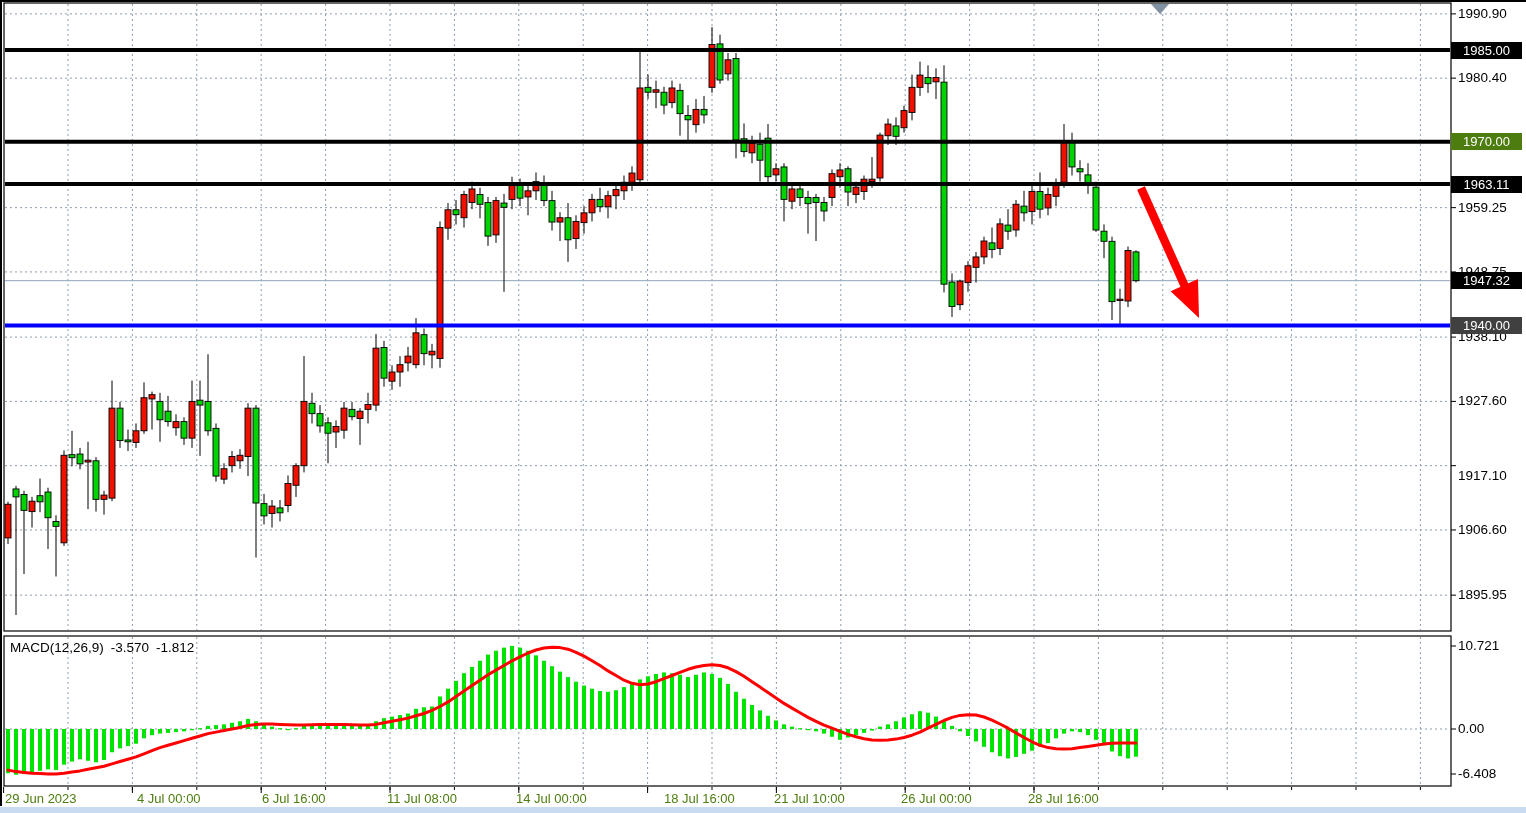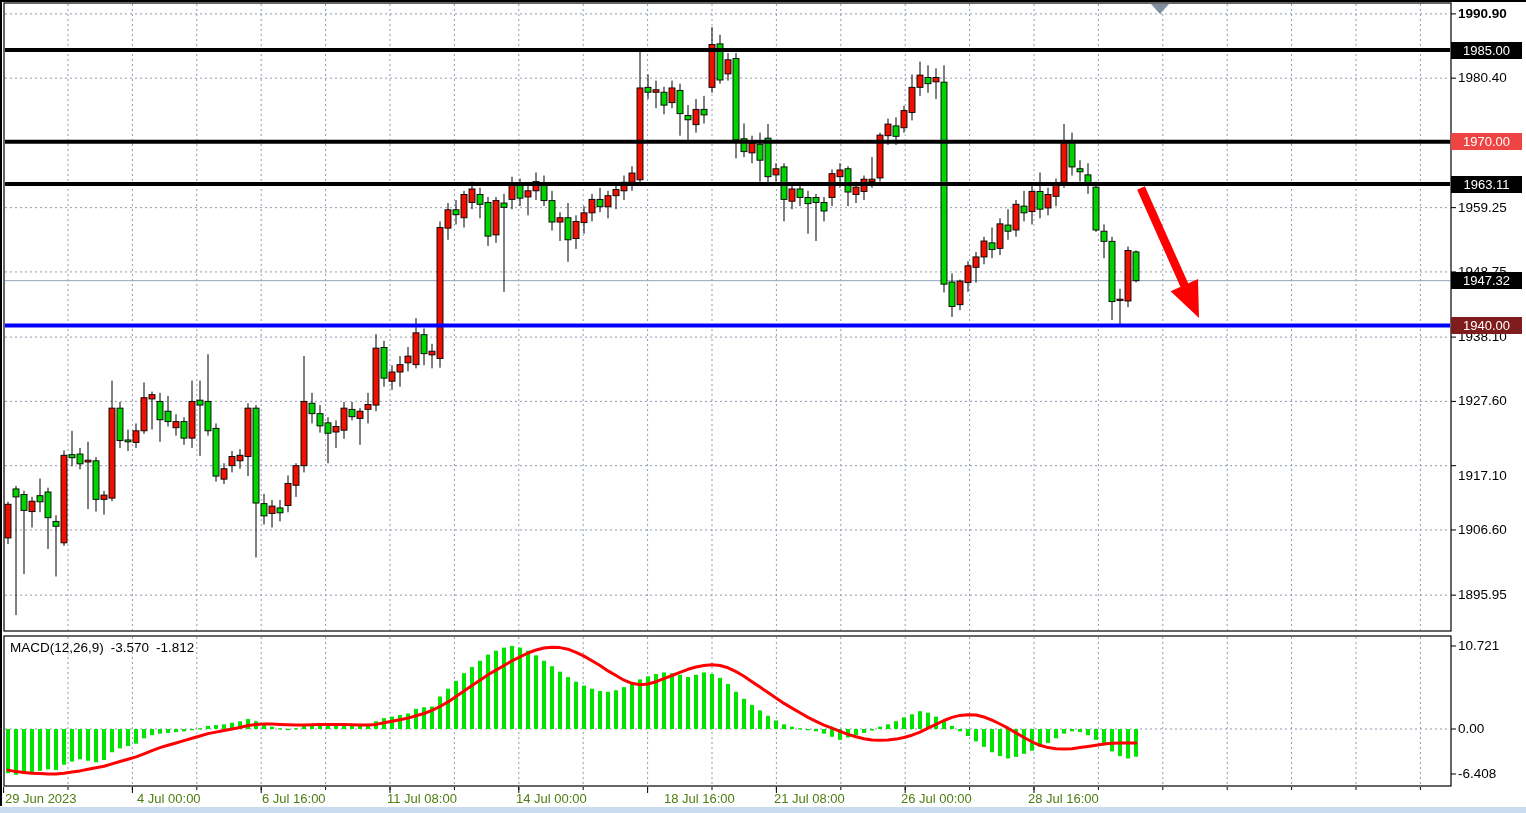--- a/index.html
+++ b/index.html
@@ -580,45 +580,45 @@
 
   <div class="macd-label">
     <span>MACD(12,26,9)</span><span class="v">-3.570</span><span class="v">-1.812</span>
   </div>
 
   <div class="mscale" id="mscale-max" style="top:638px;">10.721</div>
   <div class="mscale" id="mscale-zero" style="top:721px;">0.00</div>
   <div class="mscale" id="mscale-min" style="top:766px;">-6.408</div>
 
   <div id="ylabels">
-      <div class="ylab" style="top: 5.8802px; font-weight: bold;">1990.90</div>
+      <div class="ylab" style="top: 5.8802px;">1990.90</div>
       <div class="ylab" style="top: 70.1612px;">1980.40</div>
       <div class="ylab" style="top: 199.642px;">1959.25</div>
       <div class="ylab" style="top: 263.923px;">1948.75</div>
       <div class="ylab" style="top: 329.122px;">1938.10</div>
       <div class="ylab" style="top: 393.403px;">1927.60</div>
       <div class="ylab" style="top: 468px;">1917.10</div>
       <div class="ylab" style="top: 521.965px;">1906.60</div>
       <div class="ylab" style="top: 587.164px;">1895.95</div>
     </div>
   <div id="ybadges">
       <div class="badge" style="top: 41.5px; background: rgb(0, 0, 0);">1985.00</div>
-      <div class="badge" style="top: 133.33px; background: #ef4444;">1970.00</div>
+      <div class="badge" style="top: 133.33px; background: #4d7c0f;">1970.00</div>
       <div class="badge" style="top: 175.511px; background: rgb(0, 0, 0);">1963.11</div>
       <div class="badge" style="top: 272.177px; background: rgb(0, 0, 0);">1947.32</div>
-      <div class="badge" style="top: 316.99px; background: #7f1d1d;">1940.00</div>
+      <div class="badge" style="top: 316.99px; background: #404040;">1940.00</div>
     </div>
   <div id="xlabels">
       <div class="xlab" style="left: 5px;">29 Jun 2023</div>
       <div class="xlab" style="left: 137px;">4 Jul 00:00</div>
       <div class="xlab" style="left: 262px;">6 Jul 16:00</div>
       <div class="xlab" style="left: 387px;">11 Jul 08:00</div>
       <div class="xlab" style="left: 516px;">14 Jul 00:00</div>
       <div class="xlab" style="left: 664px; text-align: center;">18 Jul 16:00</div>
-      <div class="xlab" style="left: 774px;">21 Jul 08:00</div>
+      <div class="xlab" style="left: 774px;">21 Jul 10:00</div>
       <div class="xlab" style="left: 901px;">26 Jul 00:00</div>
       <div class="xlab" style="left: 1028px;">28 Jul 16:00</div>
     </div>
 
   <div class="border-left"></div>
   <div class="border-top"></div>
   <div class="bottom-strip"></div>
 </div>
 
 </body></html>

